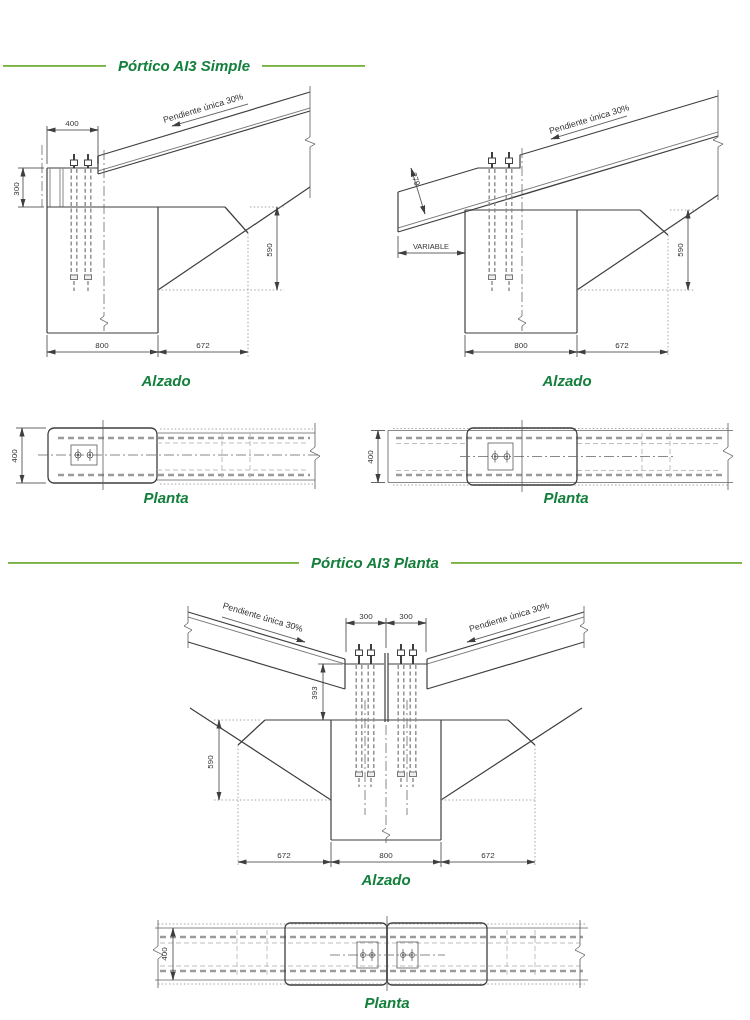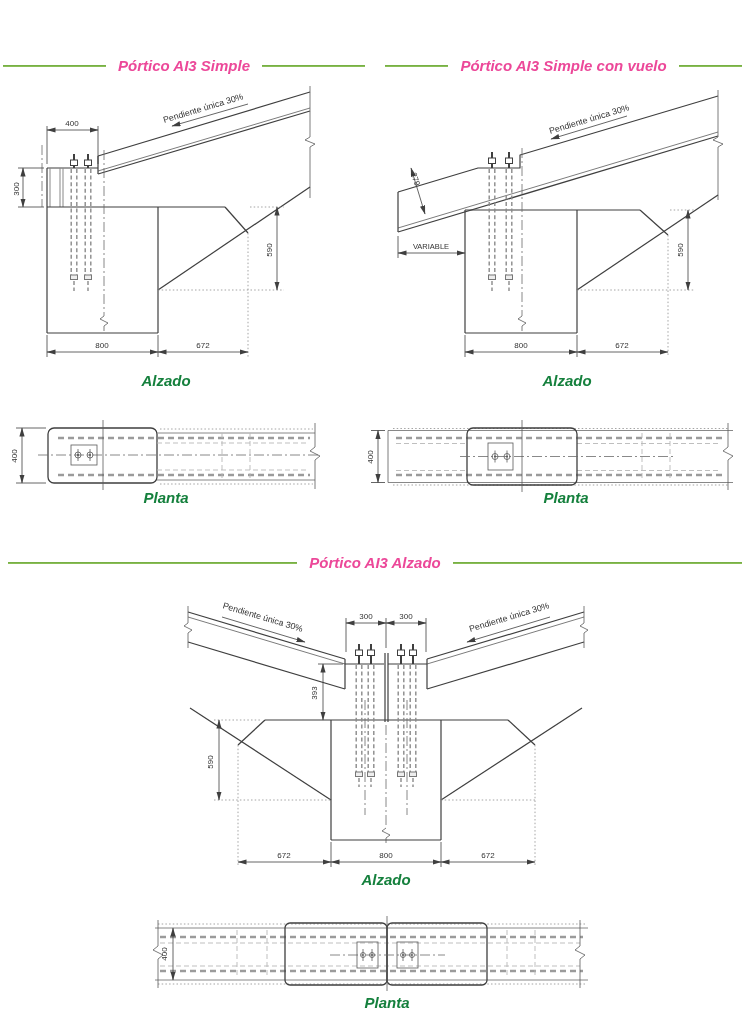--- a/index.html
+++ b/index.html
@@ -1,21 +1,21 @@
 <!DOCTYPE html>
 <html><head>
 <meta charset="utf-8">
 <style>
   html,body{margin:0;padding:0;background:#fff;}
   .page{position:relative;width:750px;height:1020px;background:#ffffff;overflow:hidden;
         font-family:"Liberation Sans",sans-serif;}
   .abs{position:absolute;}
   .hdr{position:absolute;display:flex;align-items:center;gap:12px;}
   .gline{flex:1;height:2px;background:linear-gradient(#6ea93c,#93c45f);}
-  .htxt{font:italic bold 15px "Liberation Sans",sans-serif;color:#ec4899;white-space:nowrap;}
+  .htxt{font:italic bold 15px "Liberation Sans",sans-serif;color:#15803d;white-space:nowrap;}
   .lbl{position:absolute;transform:translateX(-50%);font:italic bold 15px "Liberation Sans",sans-serif;
        color:#15803d;white-space:nowrap;}
   
   .ln{stroke:#3f3f3f;stroke-width:1.2;fill:none;stroke-linejoin:round;}
   .tn{stroke:#5a5a5a;stroke-width:.8;fill:none;}
   .gy{stroke:#888;stroke-width:1;fill:none;}
   .dim{stroke:#3f3f3f;stroke-width:.8;fill:none;}
   .dot{stroke:#9a9a9a;stroke-width:.9;stroke-dasharray:1.5 2.2;fill:none;}
   .cl{stroke:#6b6b6b;stroke-width:.8;stroke-dasharray:10 3 2 3;fill:none;}
   .hd{stroke:#9b9b9b;stroke-width:2.6;stroke-dasharray:6 4;fill:none;}
@@ -41,28 +41,23 @@
         <path d="M0,0 L9,2.6 L0,5.2 z" fill="#3f3f3f"></path>
       </marker>
     </defs>
   </svg>
 
   <div class="hdr" style="left:3px;top:57px;width:362px;">
     <span class="gline"></span>
     <span class="htxt">Pórtico AI3 Simple</span>
     <span class="gline"></span>
   </div>
-  <div class="hdr" style="left:385px;top:57px;width:357px;">
-    <span class="gline"></span>
-    <span class="htxt">Pórtico AI3 Simple con vuelo</span>
-    <span class="gline"></span>
-  </div>
   <div class="hdr" style="left:8px;top:554px;width:734px;">
     <span class="gline"></span>
-    <span class="htxt">Pórtico AI3 Alzado</span>
+    <span class="htxt">Pórtico AI3 Planta</span>
     <span class="gline"></span>
   </div>
 
   <svg class="abs" style="left:0;top:80px;" width="375" height="325" viewBox="0 0 375 325">
     <g>
       <line class="ln" x1="98" y1="76" x2="310" y2="12"></line>
       <line class="ln" x1="98" y1="94" x2="310" y2="31"></line>
       <line class="tn" x1="98" y1="91" x2="310" y2="28"></line>
       <line class="ln" x1="98" y1="76" x2="98" y2="94"></line>
       <polyline class="tn" points="310,6 310,57 305,60 315,64 310,67 310,118"></polyline>

